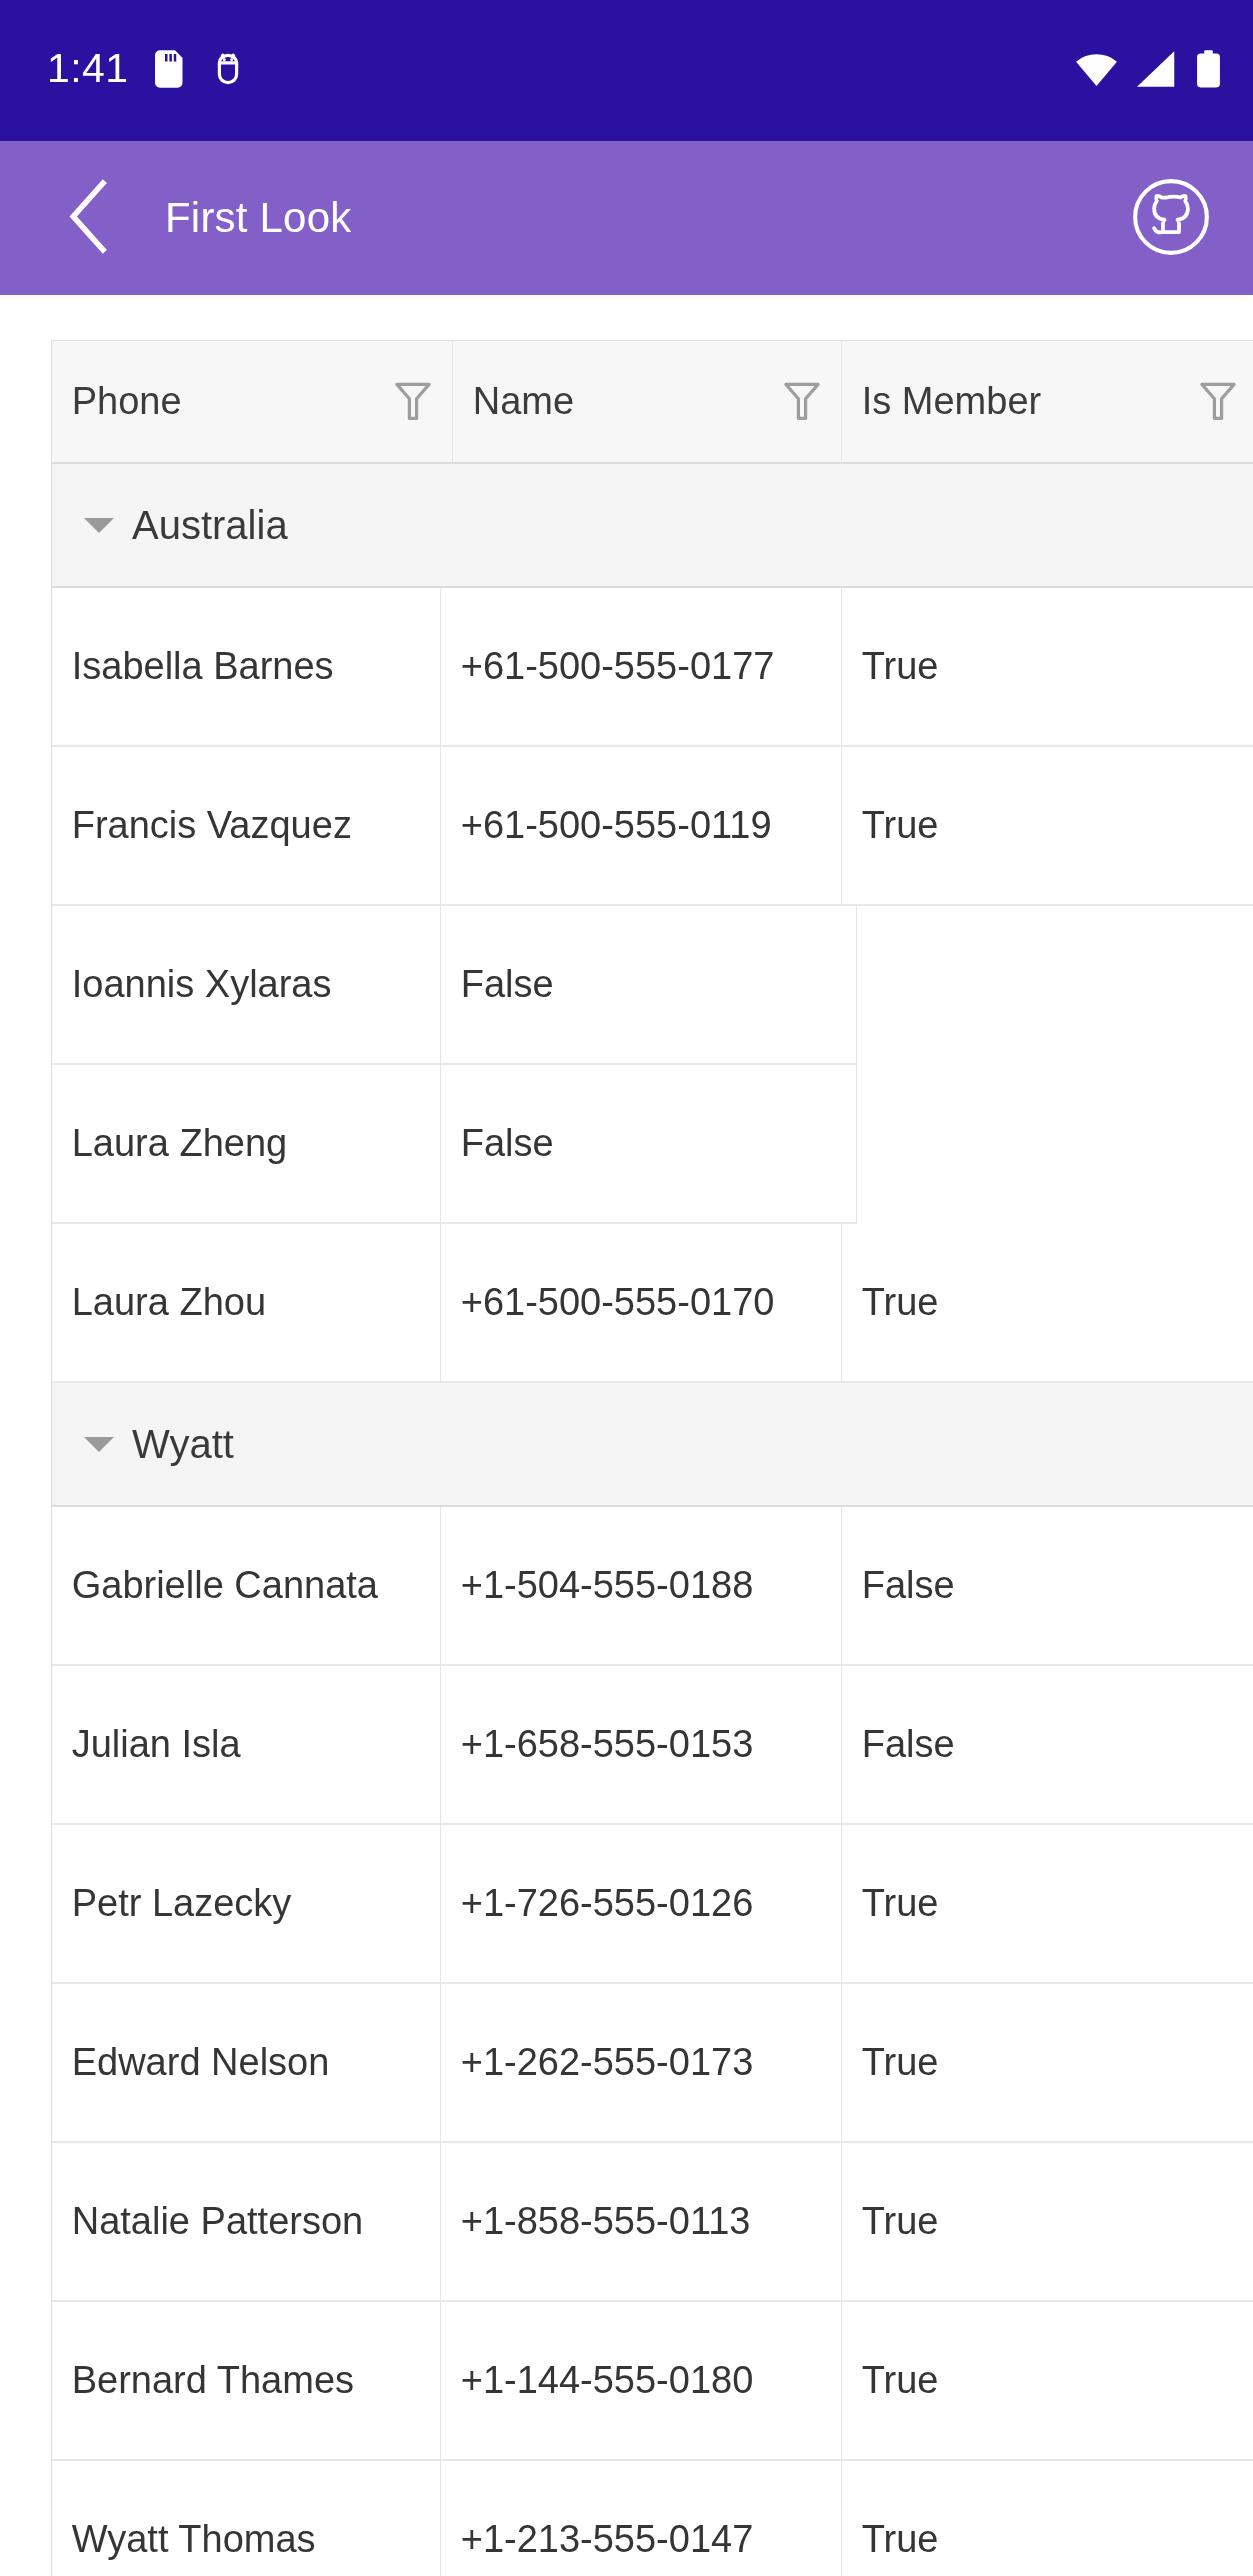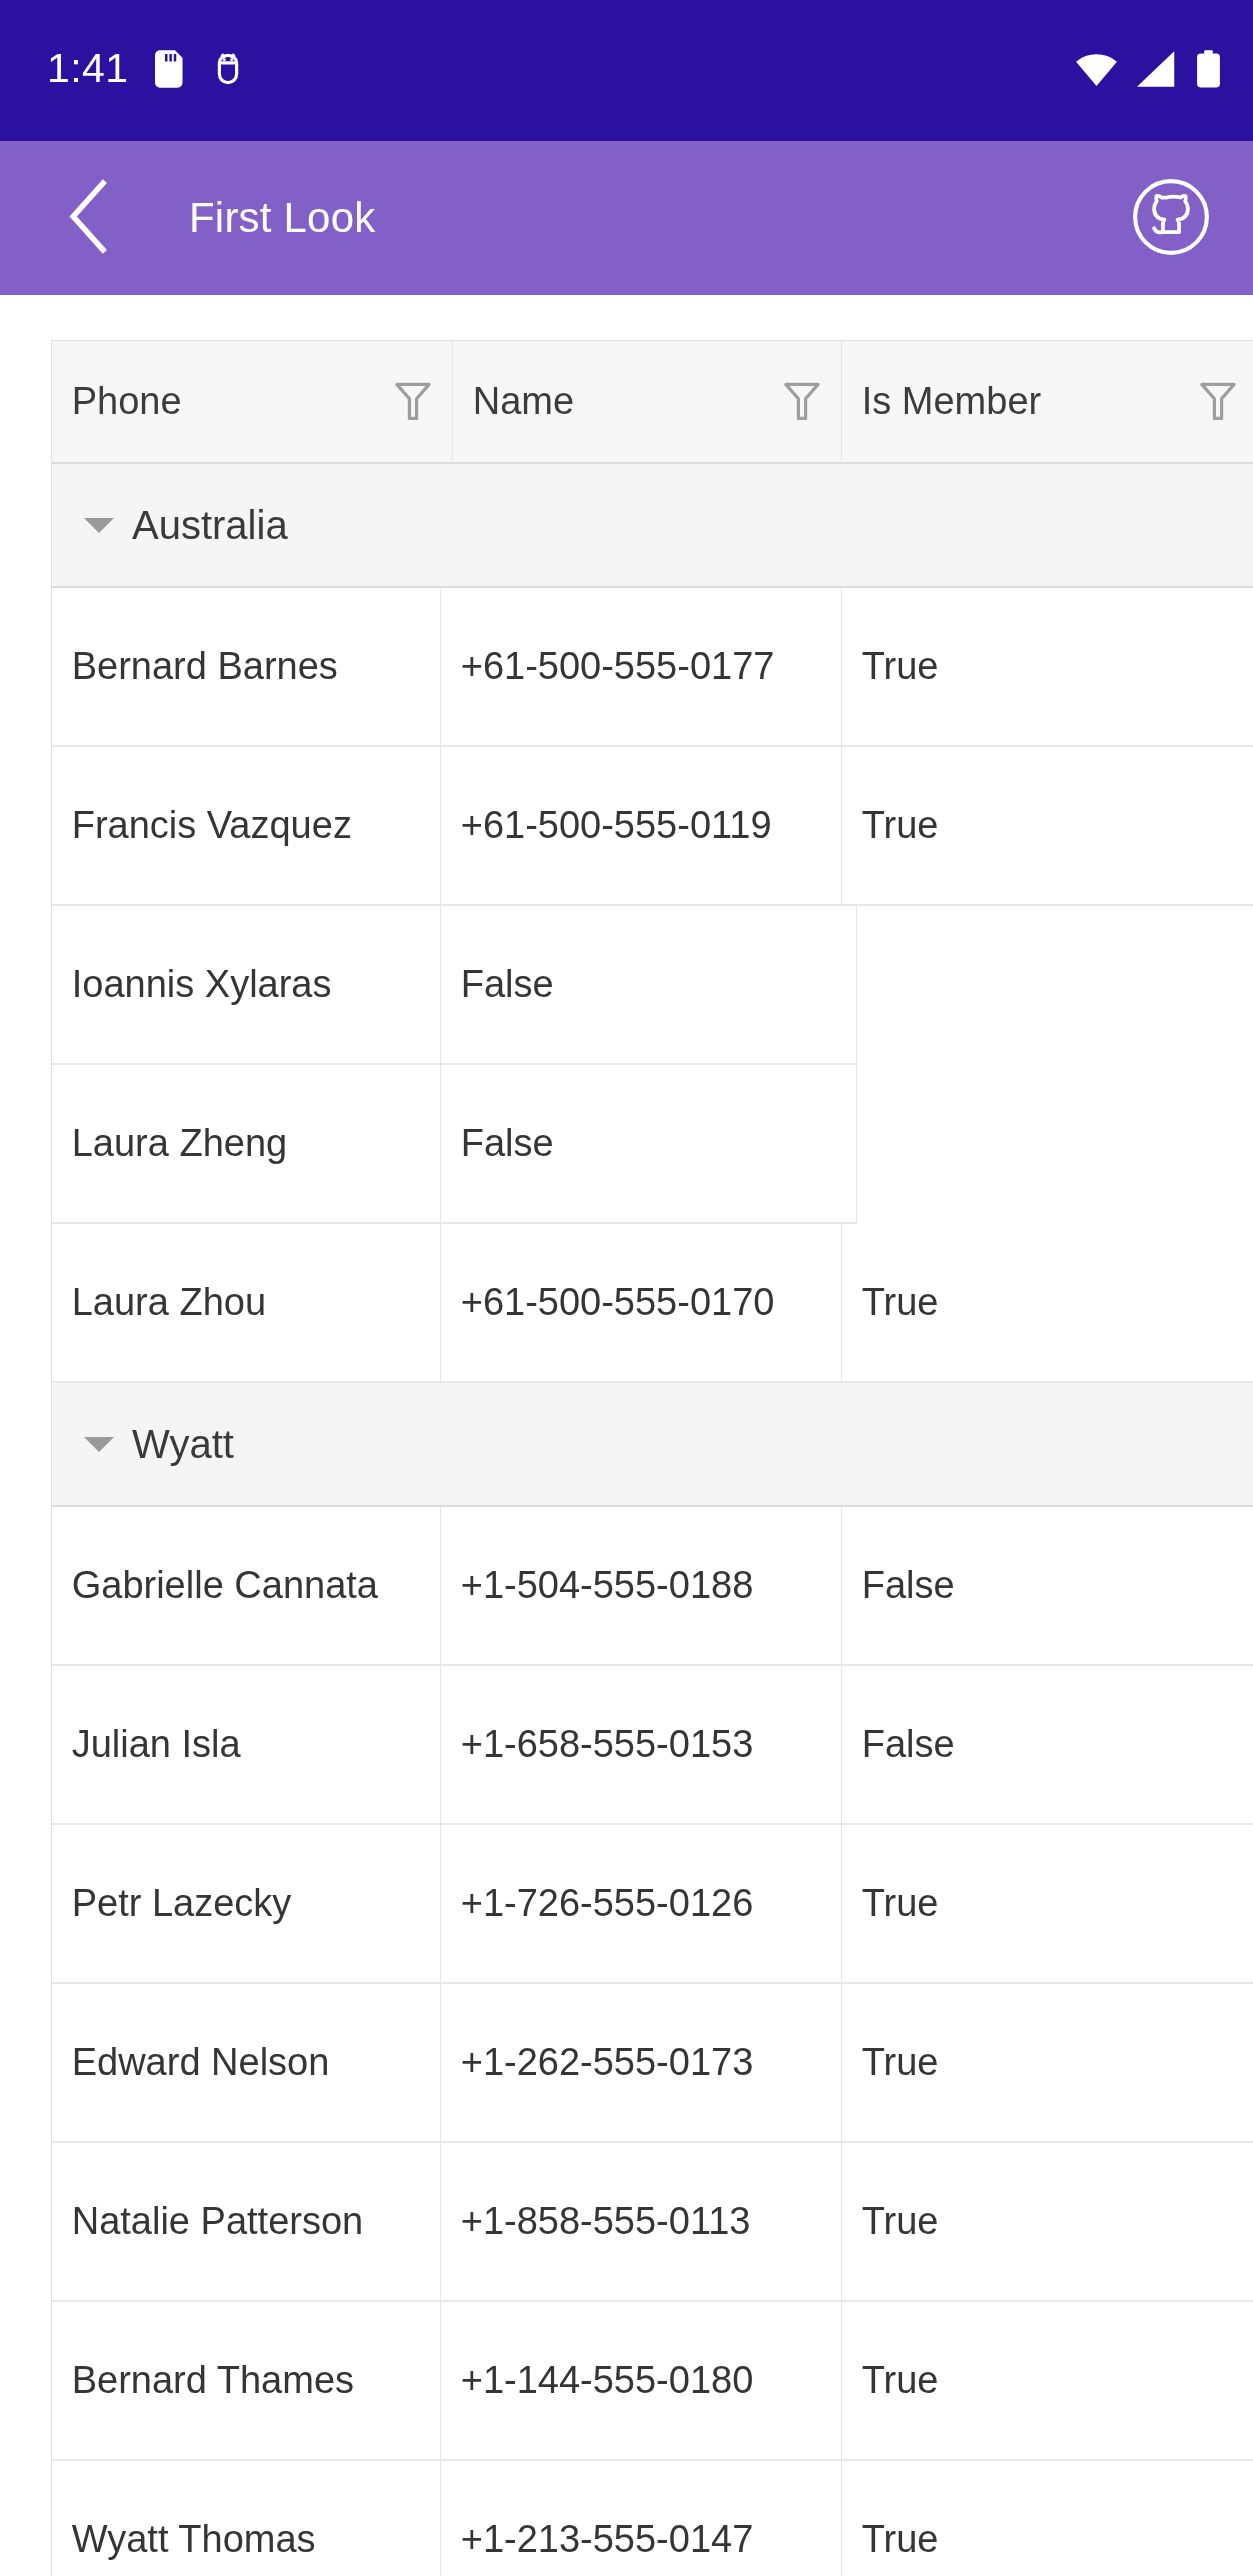--- a/index.html
+++ b/index.html
@@ -41,21 +41,20 @@
   }
   .sb-icon { display: block; }
 
   
   .app-bar {
     height: 154px;
     background: #8260C8;
     display: flex;
     align-items: center;
     padding: 0 39px 0 50px;
-    gap: 24px;
   }
   .back-button {
     width: 77px;
     height: 77px;
     display: flex;
     align-items: center;
     justify-content: center;
     cursor: pointer;
     flex: 0 0 auto;
   }
@@ -258,21 +257,21 @@
         </span>
       </div>
     </div>
 
     <div id="grid-body">
         <div class="group-row">
           <span class="group-caret"></span>
           <span class="group-label">Australia</span>
         </div>
         <div class="grid-row data-row">
-          <div class="cell col-name">Bernard Barnes</div>
+          <div class="cell col-name">Isabella Barnes</div>
           <div class="cell col-phone">+61-500-555-0177</div>
           <div class="cell col-member">True</div>
         </div>
         <div class="grid-row data-row">
           <div class="cell col-name">Francis Vazquez</div>
           <div class="cell col-phone">+61-500-555-0119</div>
           <div class="cell col-member">True</div>
         </div>
         <div class="grid-row data-row">
           <div class="cell col-name">Ioannis Xylaras</div>

